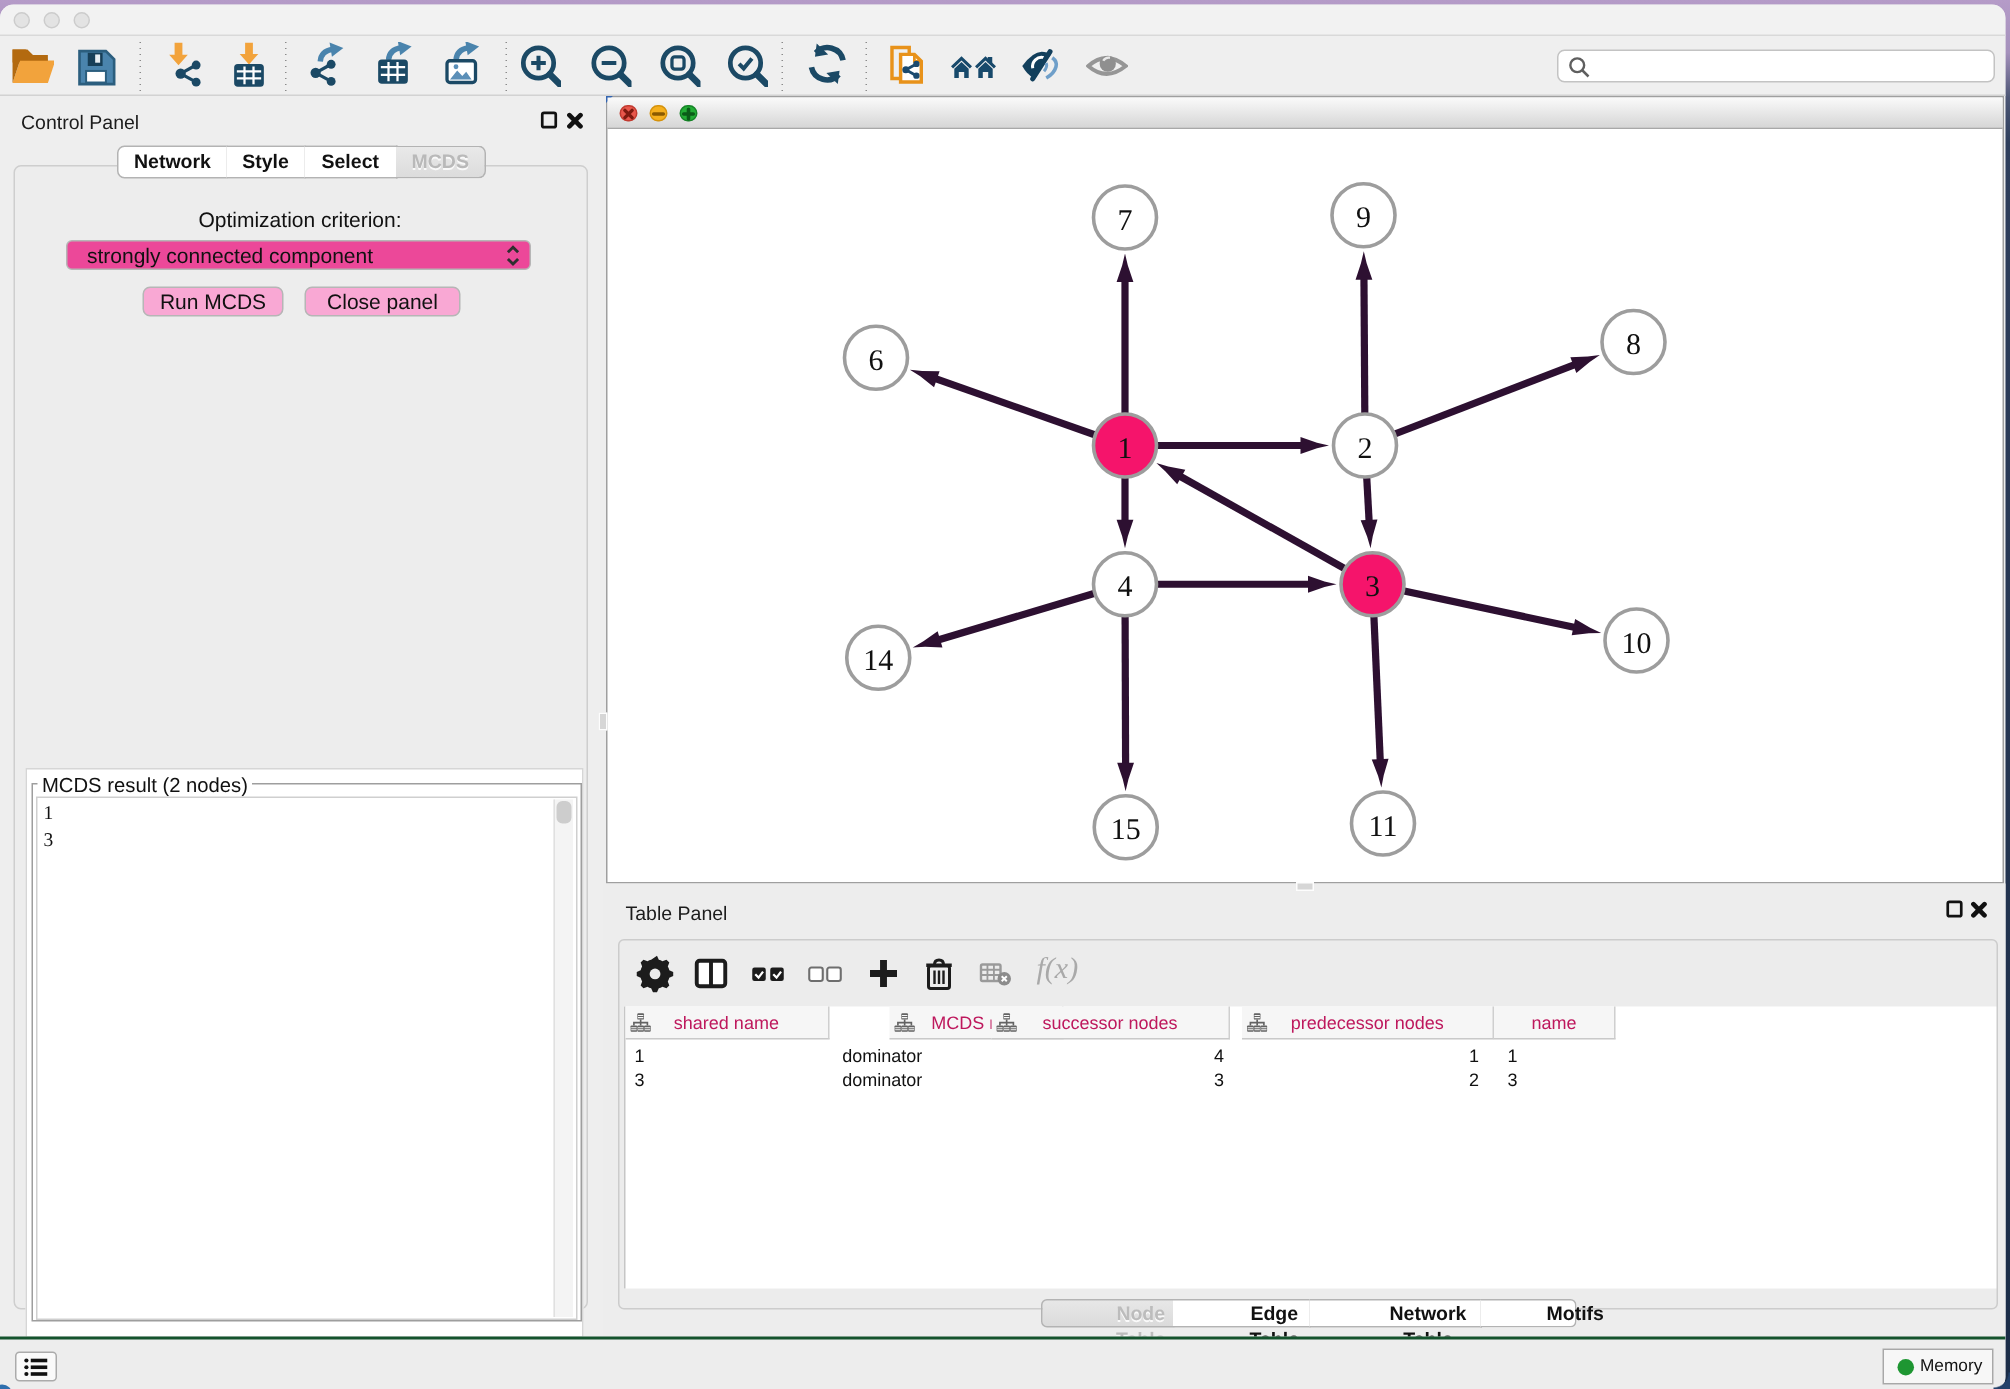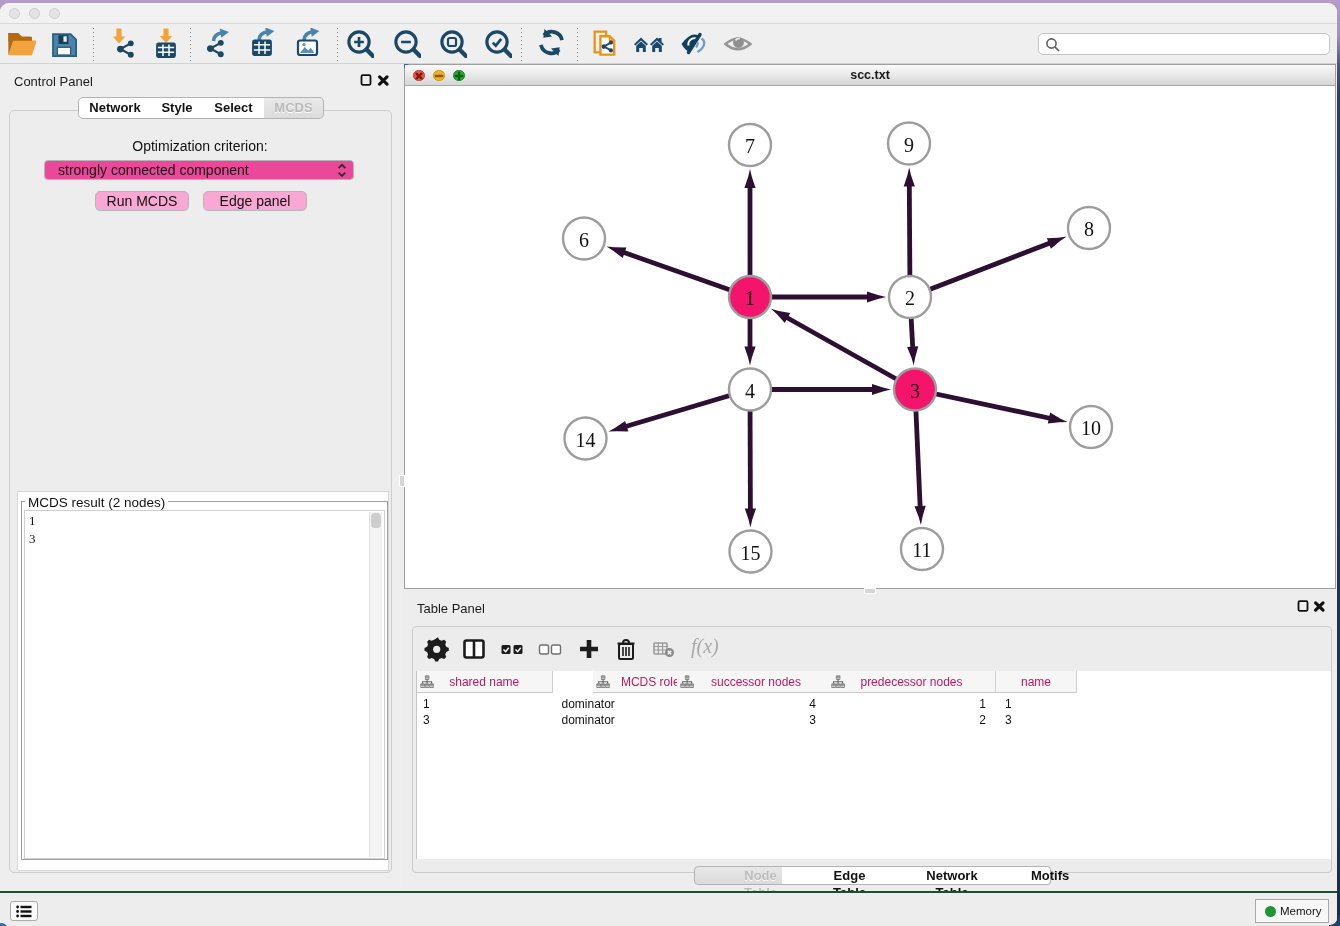--- a/index.html
+++ b/index.html
@@ -24,21 +24,21 @@
 #cptitle{left:14px;top:10px;font-size:13px;color:#1c1c1c;}
 #cpbox{left:9px;top:46px;width:381px;height:761px;border:1px solid #cecece;border-radius:5px;background:#ededed;}
 .tabrow{position:absolute;top:33px;height:22px;box-sizing:border-box;border:1px solid #b3b3b3;background:#fff;
   font-size:13px;font-weight:bold;color:#111;text-align:center;line-height:20px;z-index:3;}
 .tabsel{background:linear-gradient(180deg,#e9e9e9,#dcdcdc);color:#b9b9b9;text-shadow:0 1px 0 #fafafa;}
 #optlab{left:0;top:74px;width:400px;text-align:center;font-size:14px;color:#111;}
 #dropdown{left:44px;top:96px;width:310px;height:20px;background:#ec4899;border:1px solid #b6b6b6;border-radius:4px;box-sizing:border-box;
   font-size:14px;color:#111;line-height:19px;padding-left:13px;}
 .btn{position:absolute;top:127px;height:20px;background:#f9a8d4;border:1px solid #b6b6b6;border-radius:5px;box-sizing:border-box;
   font-size:14px;color:#111;text-align:center;line-height:18px;}
-#respanel{left:17px;top:427px;width:372px;height:380px;background:#fff;border:1px solid #d6d6d6;box-sizing:border-box;}
+#respanel{left:17px;top:448px;width:372px;height:380px;background:#fff;border:1px solid #d6d6d6;box-sizing:border-box;}
 #groupbox{left:3px;top:9px;width:365px;height:357px;border:1px solid #9e9e9e;}
 #grouplab{left:3px;top:-7px;background:#fff;padding:0 3px;font-size:13.5px;color:#111;}
 #resultta{left:2px;top:8px;width:359px;height:347px;background:#fff;border:1px solid #cfcfcf;font-family:"CytoDialog";font-size:13px;color:#111;line-height:18px;}
 #rtscroll{right:2px;top:1px;width:12px;height:345px;background:#f4f4f4;border-left:1px solid #e0e0e0;}
 #rtthumb{left:1px;top:1px;width:10px;height:15px;background:#cdcdcd;border-radius:4px;}
 
 #statusbar{left:0;top:888px;width:100%;height:35px;background:#ededed;border-top:2px solid #14532d;}
 #listbtn{left:10px;top:8px;width:28px;height:20px;background:#fafafa;border:1px solid #ababab;border-radius:3px;box-sizing:border-box;}
 #membtn{left:1255px;top:6px;width:74px;height:24px;background:#f7f7f7;border:1px solid #a8a8a8;box-sizing:border-box;font-size:11.5px;color:#111;}
 
@@ -224,21 +224,21 @@
     <div class="abs tabrow" style="left:151px;width:53px;border-left:none;">Style</div>
     <div class="abs tabrow" style="left:203px;width:62px;border-left:none;">Select</div>
     <div class="abs tabrow tabsel" style="left:264px;width:60px;border-left:none;border-radius:0 5px 5px 0;">MCDS</div>
     <div class="abs" id="optlab">Optimization criterion:</div>
     <div class="abs" id="dropdown">strongly connected component
       <svg width="10" height="15" viewBox="0 0 10 15" style="position:absolute;right:6px;top:2px;">
           <path d="M1.6 5.2 L5 1.8 L8.4 5.2 M1.6 9.6 L5 13 L8.4 9.6" stroke="#2f2f2f" stroke-width="1.9" fill="none"></path>
         </svg>
     </div>
     <div class="abs btn" style="left:95px;width:94px;">Run MCDS</div>
-    <div class="abs btn" style="left:203px;width:104px;">Edge panel</div>
+    <div class="abs btn" style="left:203px;width:104px;">Close panel</div>
     <div class="abs" id="respanel">
       <div class="abs" id="groupbox">
         <div class="abs" id="grouplab">MCDS result (2 nodes)</div>
         <div class="abs" id="resultta">
           <div style="padding:1px 0 0 4px;">1<br>3</div>
           <div class="abs" id="rtscroll">
               <div class="abs" id="rtthumb"></div>
             </div>
         </div>
       </div>
@@ -255,21 +255,20 @@
           <path d="M3.6 3.6 l4.8 4.8 M8.4 3.6 l-4.8 4.8" stroke="#7e1a10" stroke-width="2.3" stroke-linecap="round"></path>
         </svg>
         <div class="ntl" style="left:28.3px;background:#f5b01e;border:1px solid #d5920c;"></div>
         <svg style="position:absolute;left:28.3px;top:4.5px;" width="12" height="12" viewBox="0 0 12 12">
           <path d="M2.8 6 h6.4" stroke="#8a5a00" stroke-width="2.4" stroke-linecap="round"></path>
         </svg>
         <div class="ntl" style="left:48.3px;background:#23ad35;border:1px solid #158427;"></div>
         <svg style="position:absolute;left:48.3px;top:4.5px;" width="12" height="12" viewBox="0 0 12 12">
           <path d="M6 2.8 v6.4 M2.8 6 h6.4" stroke="#0a5c18" stroke-width="2.4" stroke-linecap="round"></path>
         </svg>
-      <div class="abs" id="netname">scc.txt</div>
     </div>
     <svg class="abs" id="graph" style="left:0;top:21px;" width="930" height="502" viewBox="0 0 930 502">
 <g stroke="#2d1031" stroke-width="4.8">
 <line x1="345.0" y1="211.0" x2="345.0" y2="100.0"></line>
 <line x1="345.0" y1="211.0" x2="217.7" y2="166.1"></line>
 <line x1="345.0" y1="211.0" x2="464.0" y2="211.0"></line>
 <line x1="345.0" y1="211.0" x2="345.0" y2="262.5"></line>
 <line x1="505.0" y1="211.0" x2="504.3" y2="98.5"></line>
 <line x1="505.0" y1="211.0" x2="645.7" y2="156.7"></line>
 <line x1="505.0" y1="211.0" x2="507.8" y2="262.6"></line>
@@ -397,21 +396,21 @@
           <div class="th" style="left:135.5px;width:116.5px;margin-left:40px;"><svg width="14" height="14" viewBox="0 0 14 14" style="position:absolute;left:3px;top:4px;">
               <g fill="#636363">
                 <rect x="4.9" y="0.5" width="4.4" height="4.2" rx="0.6"></rect>
                 <rect x="0.4" y="8.6" width="4.4" height="4.2" rx="0.6"></rect>
                 <rect x="4.9" y="8.6" width="4.4" height="4.2" rx="0.6"></rect>
                 <rect x="9.4" y="8.6" width="4.4" height="4.2" rx="0.6"></rect>
               </g>
               <path d="M7.1 4.7 v2 M2.6 8.6 v-1.9 h9 v1.9 M7.1 6.7 v1.9" stroke="#636363" stroke-width="1.1" fill="none"></path>
               <path d="M5.3 2 h3.6 M5.3 3.4 h3.6 M0.8 10.1 h3.6 M0.8 11.5 h3.6 M5.3 10.1 h3.6 M5.3 11.5 h3.6 M9.8 10.1 h3.6 M9.8 11.5 h3.6" stroke="#f6f6f6" stroke-width="0.7"></path>
             </svg>MCDS role</div>
-          <div class="th" style="left:260px;width:159px;"><svg width="14" height="14" viewBox="0 0 14 14" style="position:absolute;left:3px;top:4px;">
+          <div class="th" style="left:244px;width:159px;"><svg width="14" height="14" viewBox="0 0 14 14" style="position:absolute;left:3px;top:4px;">
               <g fill="#636363">
                 <rect x="4.9" y="0.5" width="4.4" height="4.2" rx="0.6"></rect>
                 <rect x="0.4" y="8.6" width="4.4" height="4.2" rx="0.6"></rect>
                 <rect x="4.9" y="8.6" width="4.4" height="4.2" rx="0.6"></rect>
                 <rect x="9.4" y="8.6" width="4.4" height="4.2" rx="0.6"></rect>
               </g>
               <path d="M7.1 4.7 v2 M2.6 8.6 v-1.9 h9 v1.9 M7.1 6.7 v1.9" stroke="#636363" stroke-width="1.1" fill="none"></path>
               <path d="M5.3 2 h3.6 M5.3 3.4 h3.6 M0.8 10.1 h3.6 M0.8 11.5 h3.6 M5.3 10.1 h3.6 M5.3 11.5 h3.6 M9.8 10.1 h3.6 M9.8 11.5 h3.6" stroke="#f6f6f6" stroke-width="0.7"></path>
             </svg>successor nodes</div>
           <div class="th" style="left:411px;width:168px;"><svg width="14" height="14" viewBox="0 0 14 14" style="position:absolute;left:3px;top:4px;">

